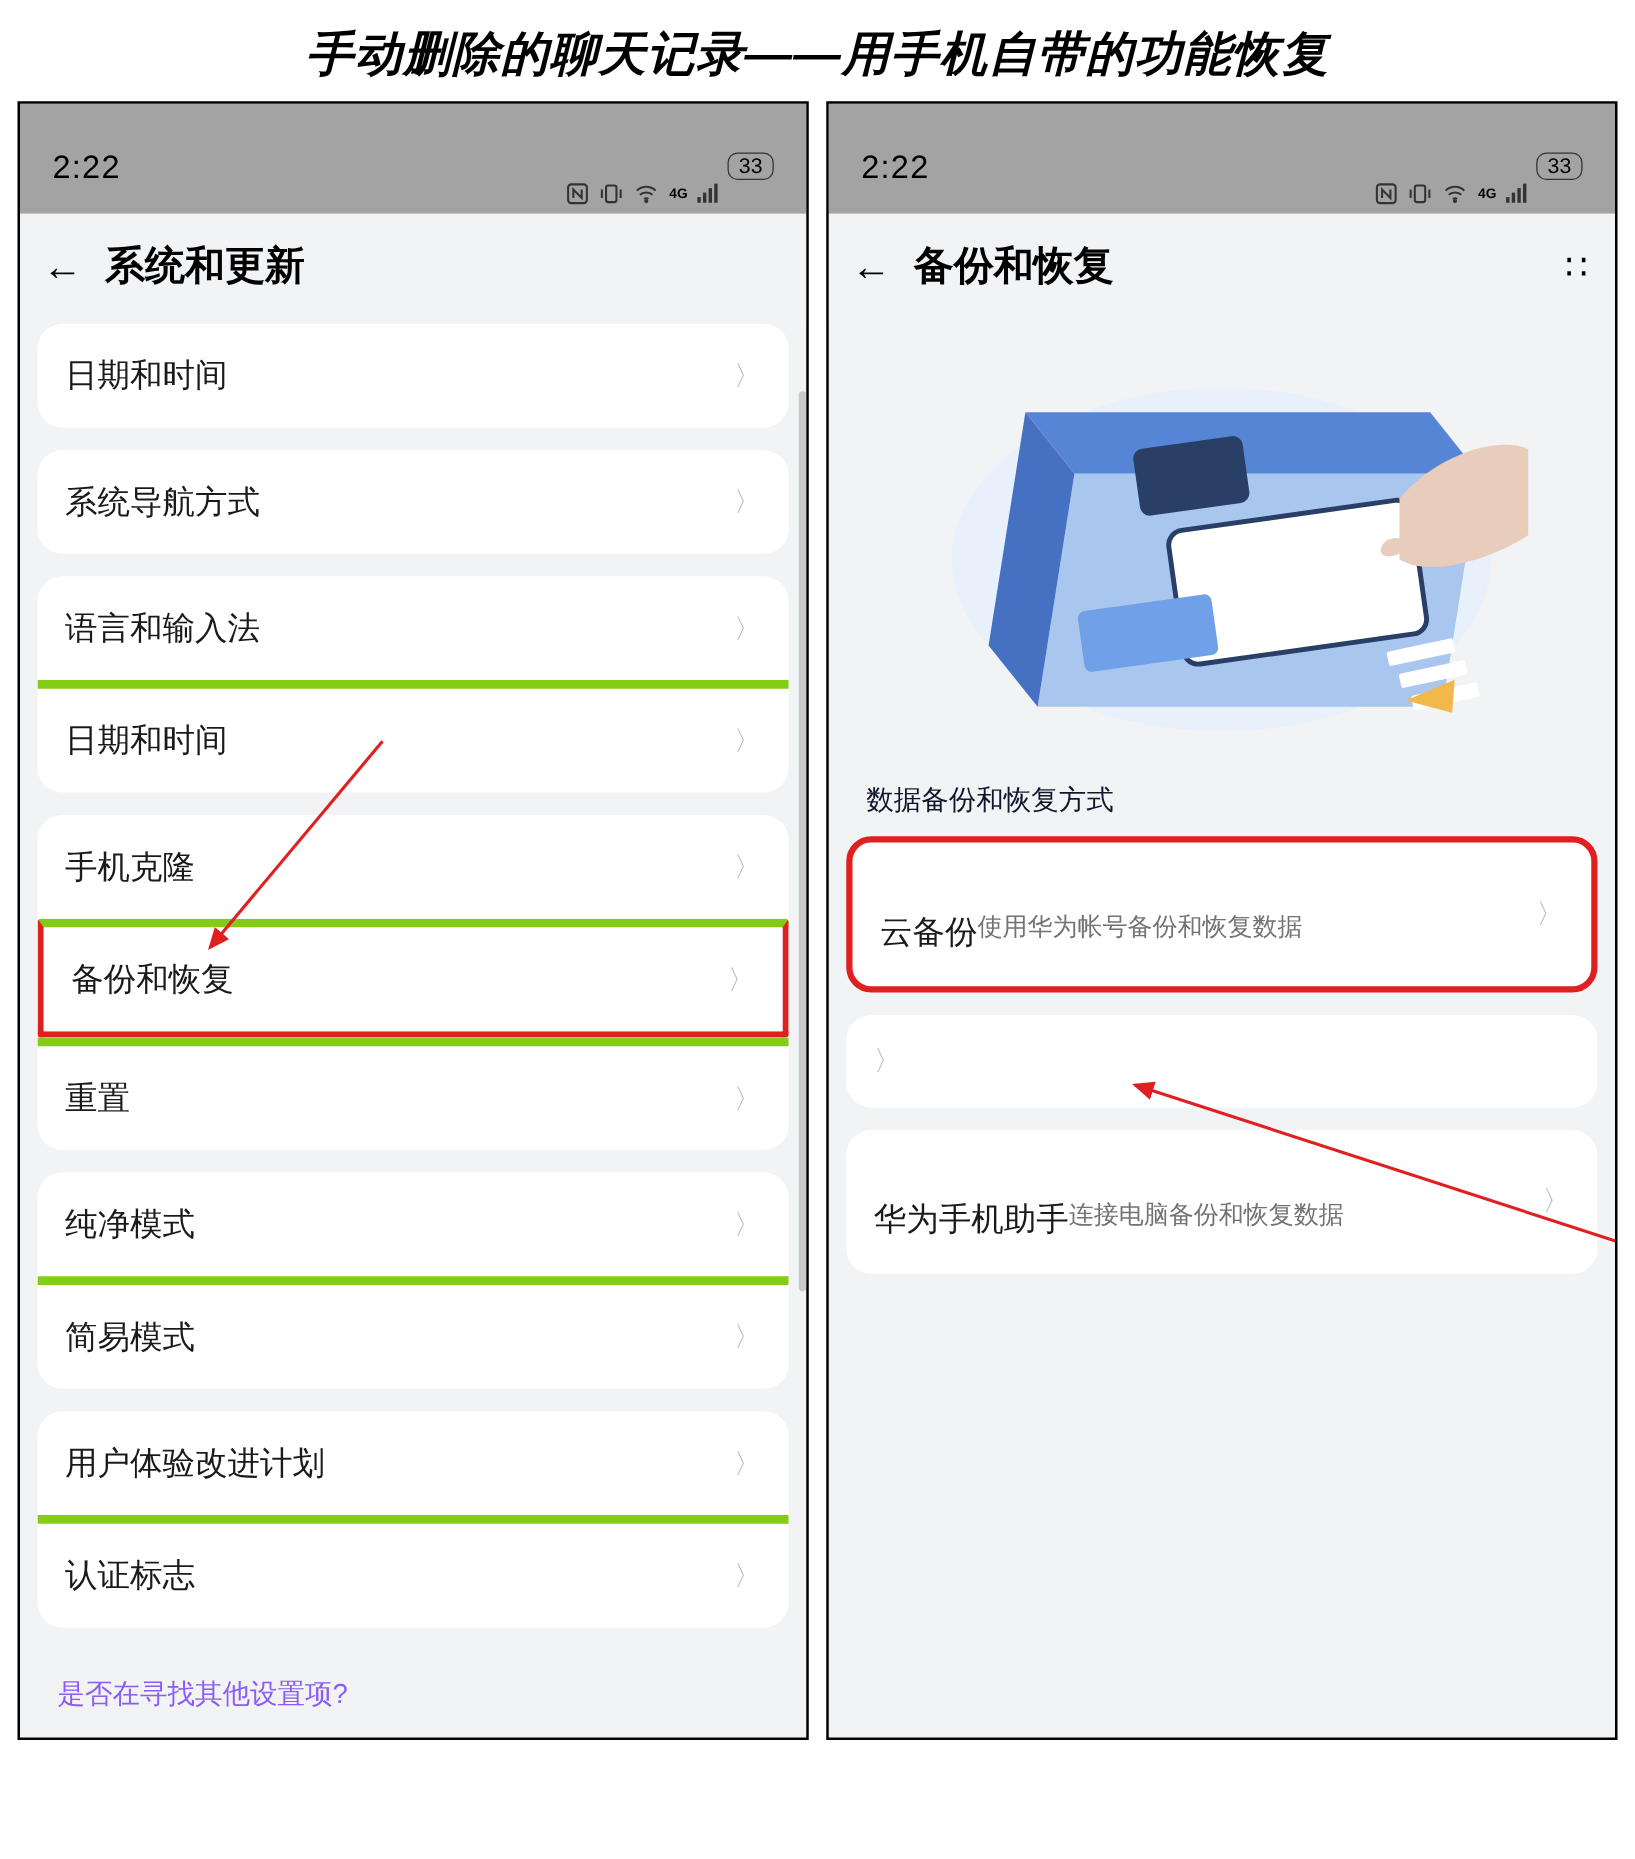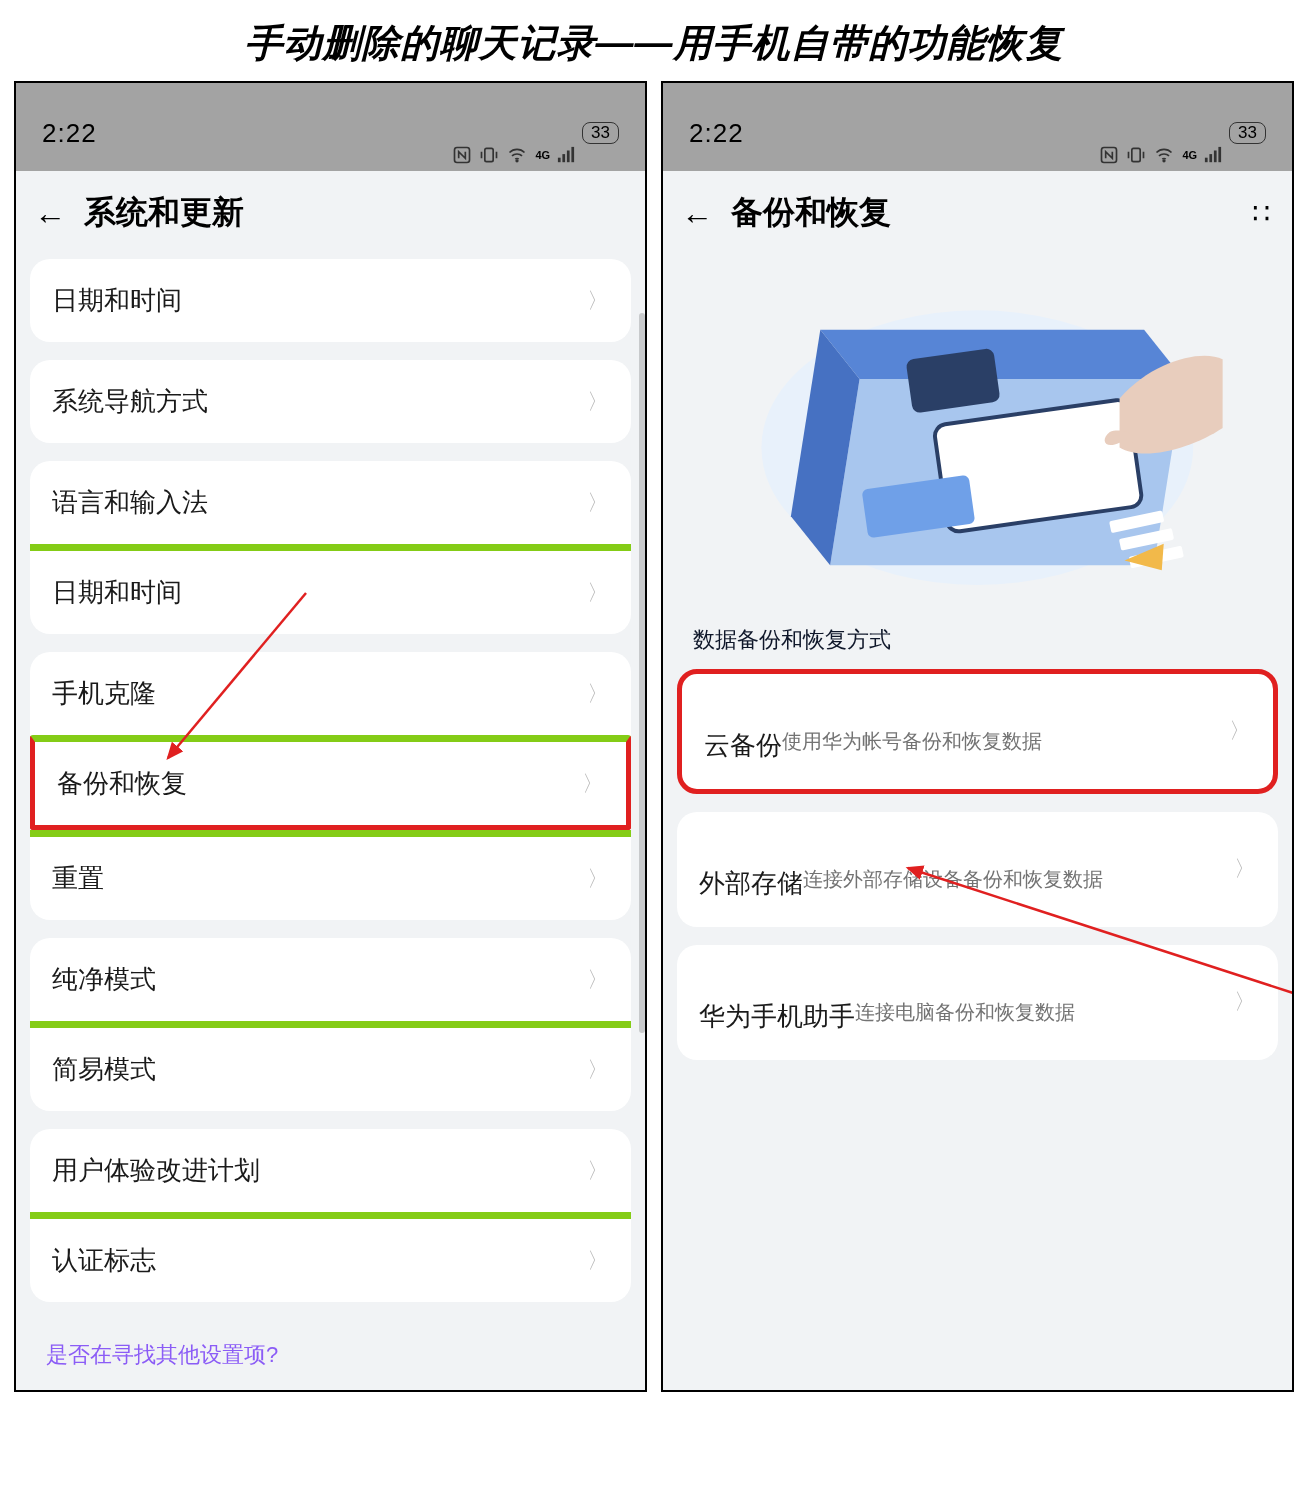--- a/index.html
+++ b/index.html
@@ -235,24 +235,20 @@
           <div class="text-col">
             <span class="menu-label">云备份</span>
             <span class="menu-sub">使用华为帐号备份和恢复数据</span>
           </div>
           <span class="chevron">〉</span>
         </div>
       </div>
 
       <div class="group-2line">
         <div class="menu-item menu-item-2line">
-          <div class="text-col">
-            <span class="menu-label">外部存储</span>
-            <span class="menu-sub">连接外部存储设备备份和恢复数据</span>
-          </div>
           <span class="chevron">〉</span>
         </div>
       </div>
 
       <div class="group-2line">
         <div class="menu-item menu-item-2line">
           <div class="text-col">
             <span class="menu-label">华为手机助手</span>
             <span class="menu-sub">连接电脑备份和恢复数据</span>
           </div>

